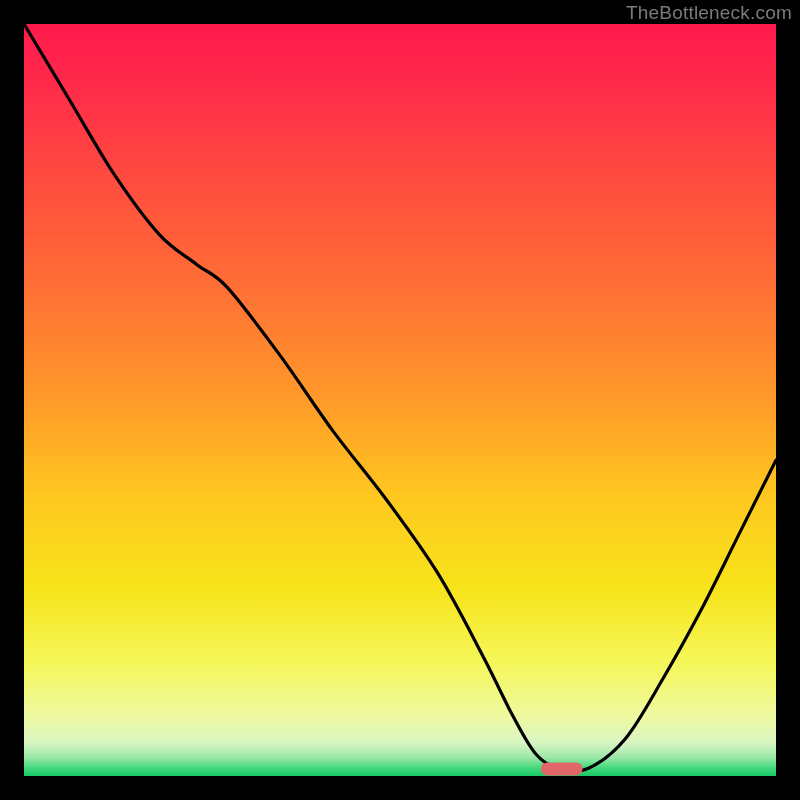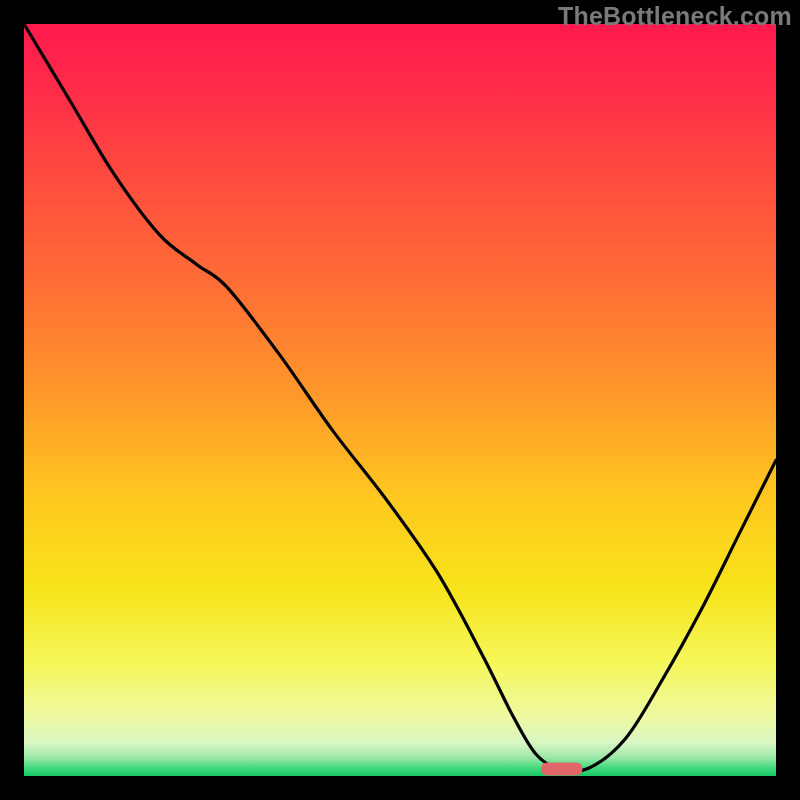--- a/index.html
+++ b/index.html
@@ -22,22 +22,22 @@
     top: 24px;
     width: 752px;
     height: 752px;
     overflow: hidden;
   }
   .watermark {
     position: absolute;
     top: 2px;
     right: 8px;
     color: #7a7a7a;
-    font-size: 25px;
-    font-weight: 700;
+    font-size: 19px;
+    font-weight: 400;
     letter-spacing: 0.2px;
     z-index: 4;
     margin-left: 16px;
   }
   svg { display: block; }
 </style>
 </head>
 <body>
 
 <div class="frame">

